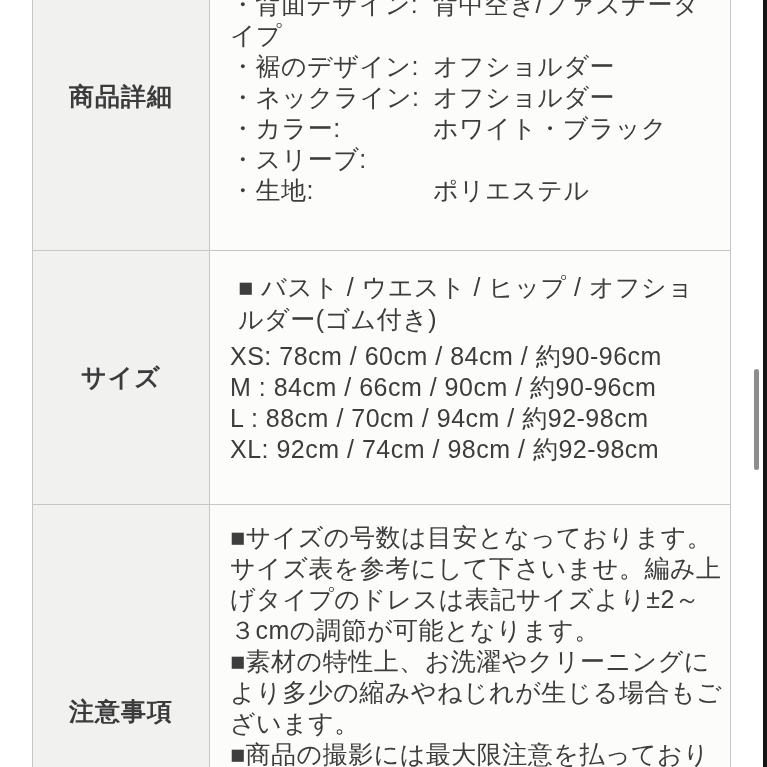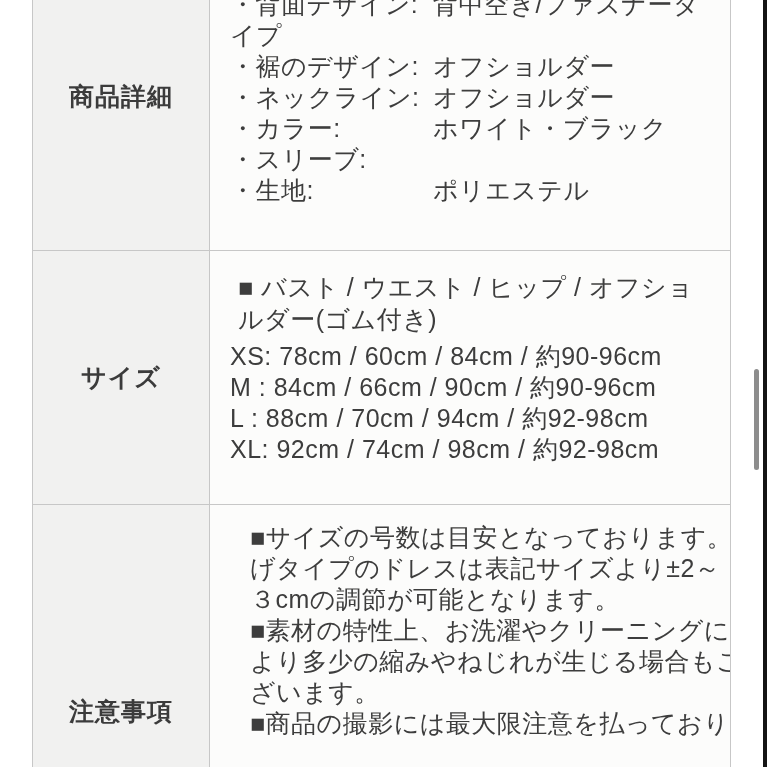--- a/index.html
+++ b/index.html
@@ -35,21 +35,21 @@
     overflow:hidden;
   }
   .row-details .cell-c{padding:47px 8px 0 20px;}
   .row-size .cell-c{padding:20px 8px 0 20px;}
   .row-notes .cell-c{padding:17px 8px 0 20px;}
   .spec-line{word-break:break-all;}
   .spec-label{display:inline-block;width:203px;vertical-align:top;white-space:nowrap;}
   .measure-heading .line{white-space:nowrap;line-height:32px;margin-left:8px;}
   .size-list{margin-top:6px;}
   .size-line{white-space:nowrap;line-height:31px;}
-  .note-line{white-space:nowrap;line-height:31px;margin-left:20px;}
+  .note-line{white-space:nowrap;line-height:31px;}
   .scrollbar-thumb{
     position:absolute;left:754px;top:369px;width:5px;height:101px;
     background:var(--scrollbar_thumb);border-radius:3px;
   }
   .photo-edge{
     position:absolute;right:0;top:0;width:4px;height:767px;
     background:var(--photo_edge);
   }
 </style>
 </head>
@@ -97,20 +97,21 @@
             <div class="size-line">L : 88cm / 70cm / 94cm / 約92-98cm</div>
             <div class="size-line">XL: 92cm / 74cm / 98cm / 約92-98cm</div>
           </div>
         </td>
       </tr>
 
       <tr class="t-row row-notes">
         <td class="cell-h">注意事項</td>
         <td class="cell-c">
           <div class="note-line">■サイズの号数は目安となっております。</div>
+          <div class="note-line">サイズ表を参考にして下さいませ。編み上</div>
           <div class="note-line">げタイプのドレスは表記サイズより±2～</div>
           <div class="note-line">３cmの調節が可能となります。</div>
           <div class="note-line">■素材の特性上、お洗濯やクリーニングに</div>
           <div class="note-line">より多少の縮みやねじれが生じる場合もご</div>
           <div class="note-line">ざいます。</div>
           <div class="note-line">■商品の撮影には最大限注意を払っており</div>
         </td>
       </tr>
 
     </tbody>

